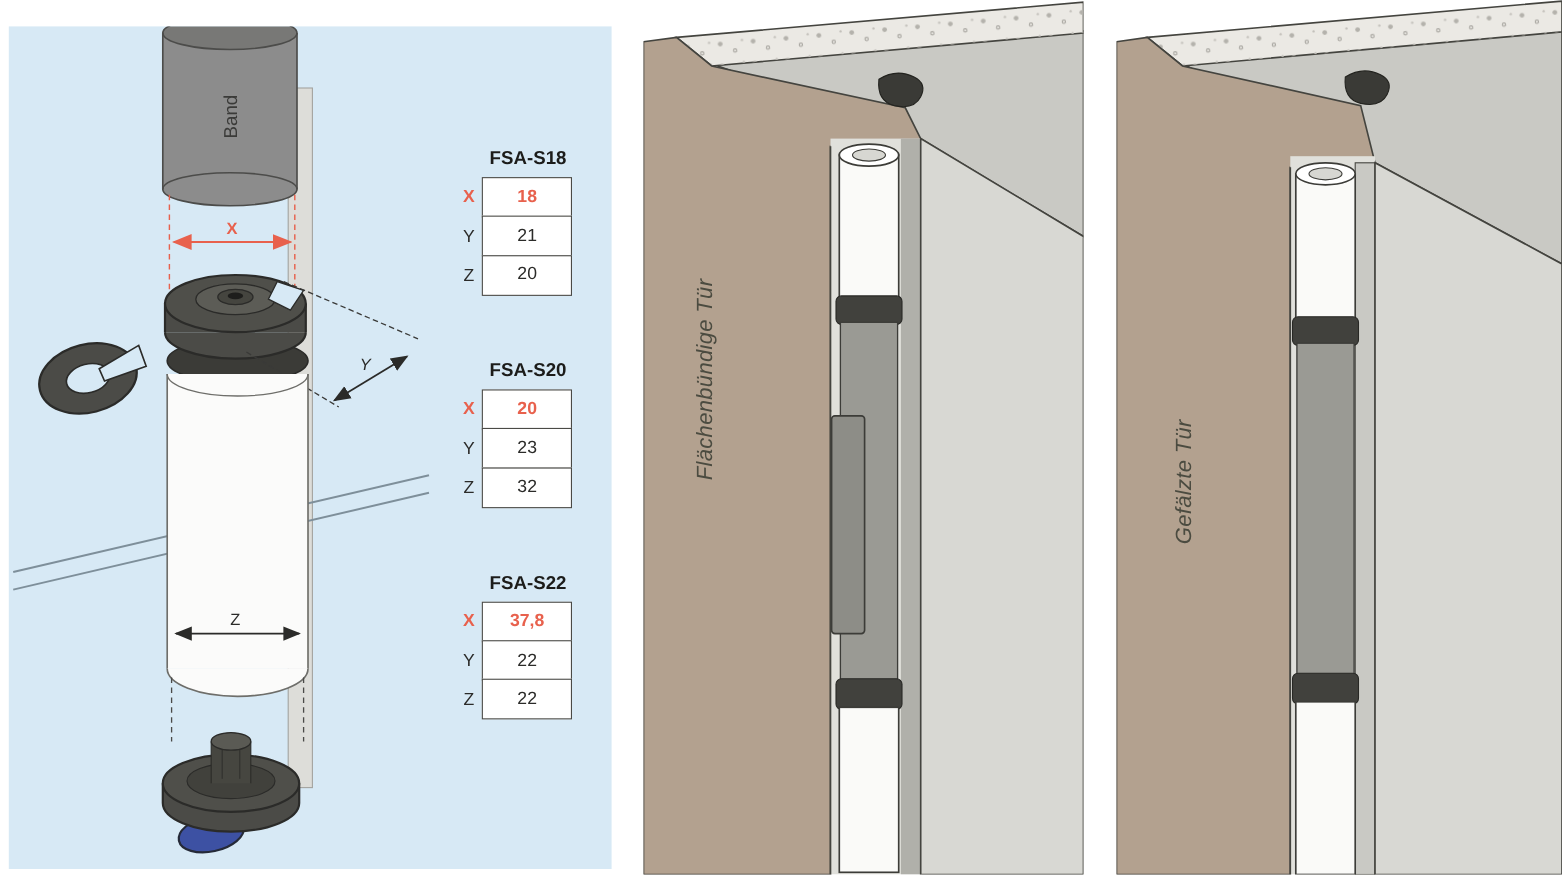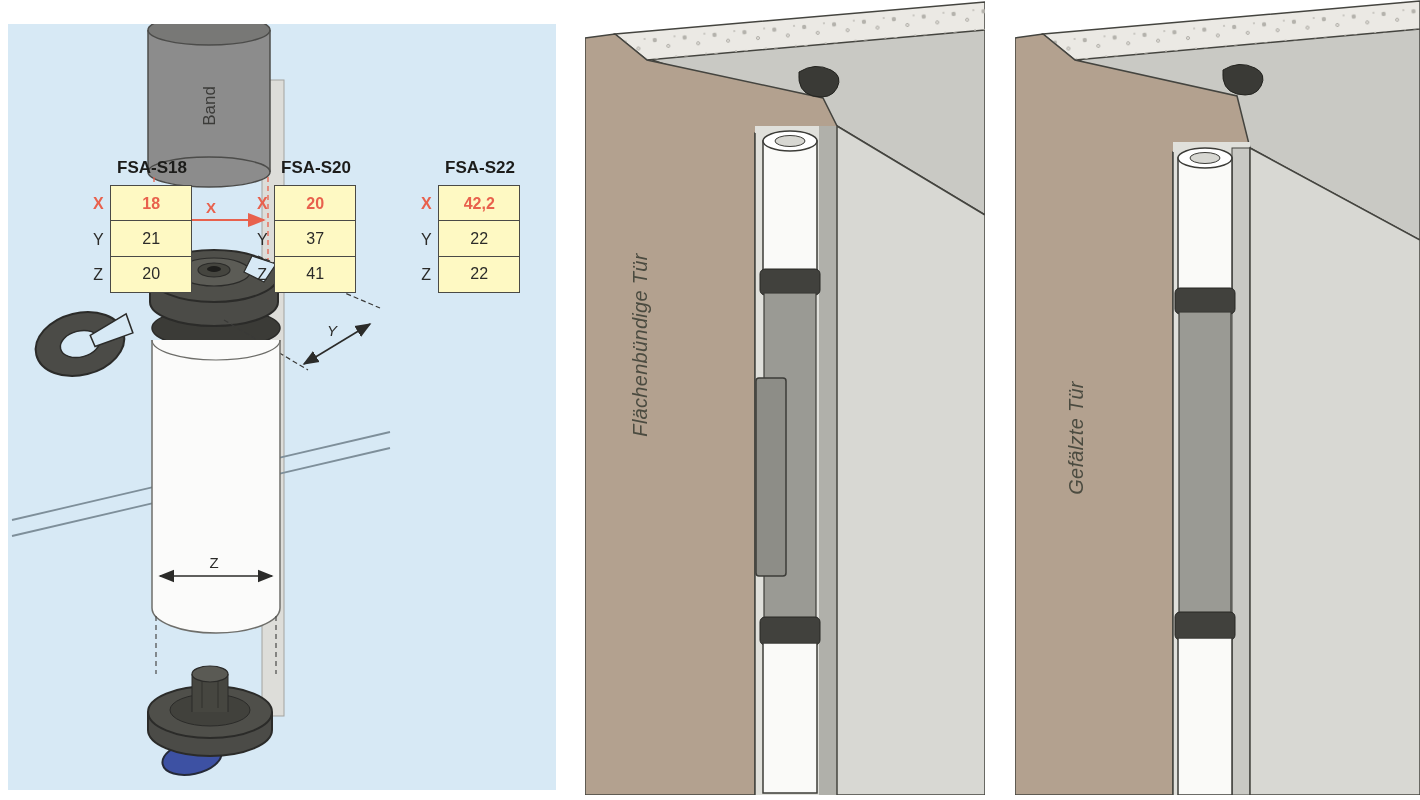--- a/index.html
+++ b/index.html
@@ -1,26 +1,26 @@
 <!DOCTYPE html>
 <html><head>
 <meta charset="utf-8">
 <style>
   html,body{margin:0;padding:0;background:#ffffff;font-family:"Liberation Sans",sans-serif;}
   .page{position:relative;width:1420px;height:800px;background:#ffffff;overflow:hidden;}
   .panel-left{position:absolute;left:8px;top:24px;width:548px;height:766px;background:#d7e9f5;}
   .panel-left svg{position:absolute;left:0;top:0;}
   .panel-mid{position:absolute;left:585px;top:0;width:400px;height:795px;}
   .panel-right{position:absolute;left:1015px;top:0;width:405px;height:795px;}
-  .dim-tables{position:absolute;top:134px;right:36px;display:flex;gap:58px;}
+  .dim-tables{position:absolute;top:110px;right:36px;display:flex;flex-direction:column;gap:58px;}
   .dim-table{width:106px;}
   .dim-table-title{margin-left:27px;width:78px;text-align:center;font-size:17px;font-weight:700;color:#1c1c1a;margin-bottom:7px;}
   .dim-row{display:flex;align-items:center;}
   .dim-lbl{width:27px;text-align:center;font-size:16px;color:#2b2b29;}
-  .dim-val{box-sizing:border-box;width:90px;height:37px;border:1.6px solid #4a4a46;background:#fef9c3;display:flex;align-items:center;justify-content:center;font-size:16px;color:#2b2b29;}
+  .dim-val{box-sizing:border-box;width:90px;height:37px;border:1.6px solid #4a4a46;background:#ffffff;display:flex;align-items:center;justify-content:center;font-size:16px;color:#2b2b29;}
   .dim-row + .dim-row .dim-val{margin-top:-1.6px;}
   .red{color:#e8614d;font-weight:700;}
   text{font-family:"Liberation Sans",sans-serif;}
 </style>
 </head>
 <body>
 
 <div class="page">
 
   <section class="panel-left">
@@ -140,33 +140,33 @@
       </div>
 
       <div class="dim-table">
         <div class="dim-table-title">FSA-S20</div>
         <div class="dim-row">
           <span class="dim-lbl red">X</span>
           <span class="dim-val red">20</span>
         </div>
         <div class="dim-row">
           <span class="dim-lbl">Y</span>
-          <span class="dim-val">37</span>
+          <span class="dim-val">23</span>
         </div>
         <div class="dim-row">
           <span class="dim-lbl">Z</span>
-          <span class="dim-val">41</span>
+          <span class="dim-val">32</span>
         </div>
       </div>
 
       <div class="dim-table">
         <div class="dim-table-title">FSA-S22</div>
         <div class="dim-row">
           <span class="dim-lbl red">X</span>
-          <span class="dim-val red">42,2</span>
+          <span class="dim-val red">37,8</span>
         </div>
         <div class="dim-row">
           <span class="dim-lbl">Y</span>
           <span class="dim-val">22</span>
         </div>
         <div class="dim-row">
           <span class="dim-lbl">Z</span>
           <span class="dim-val">22</span>
         </div>
       </div>

